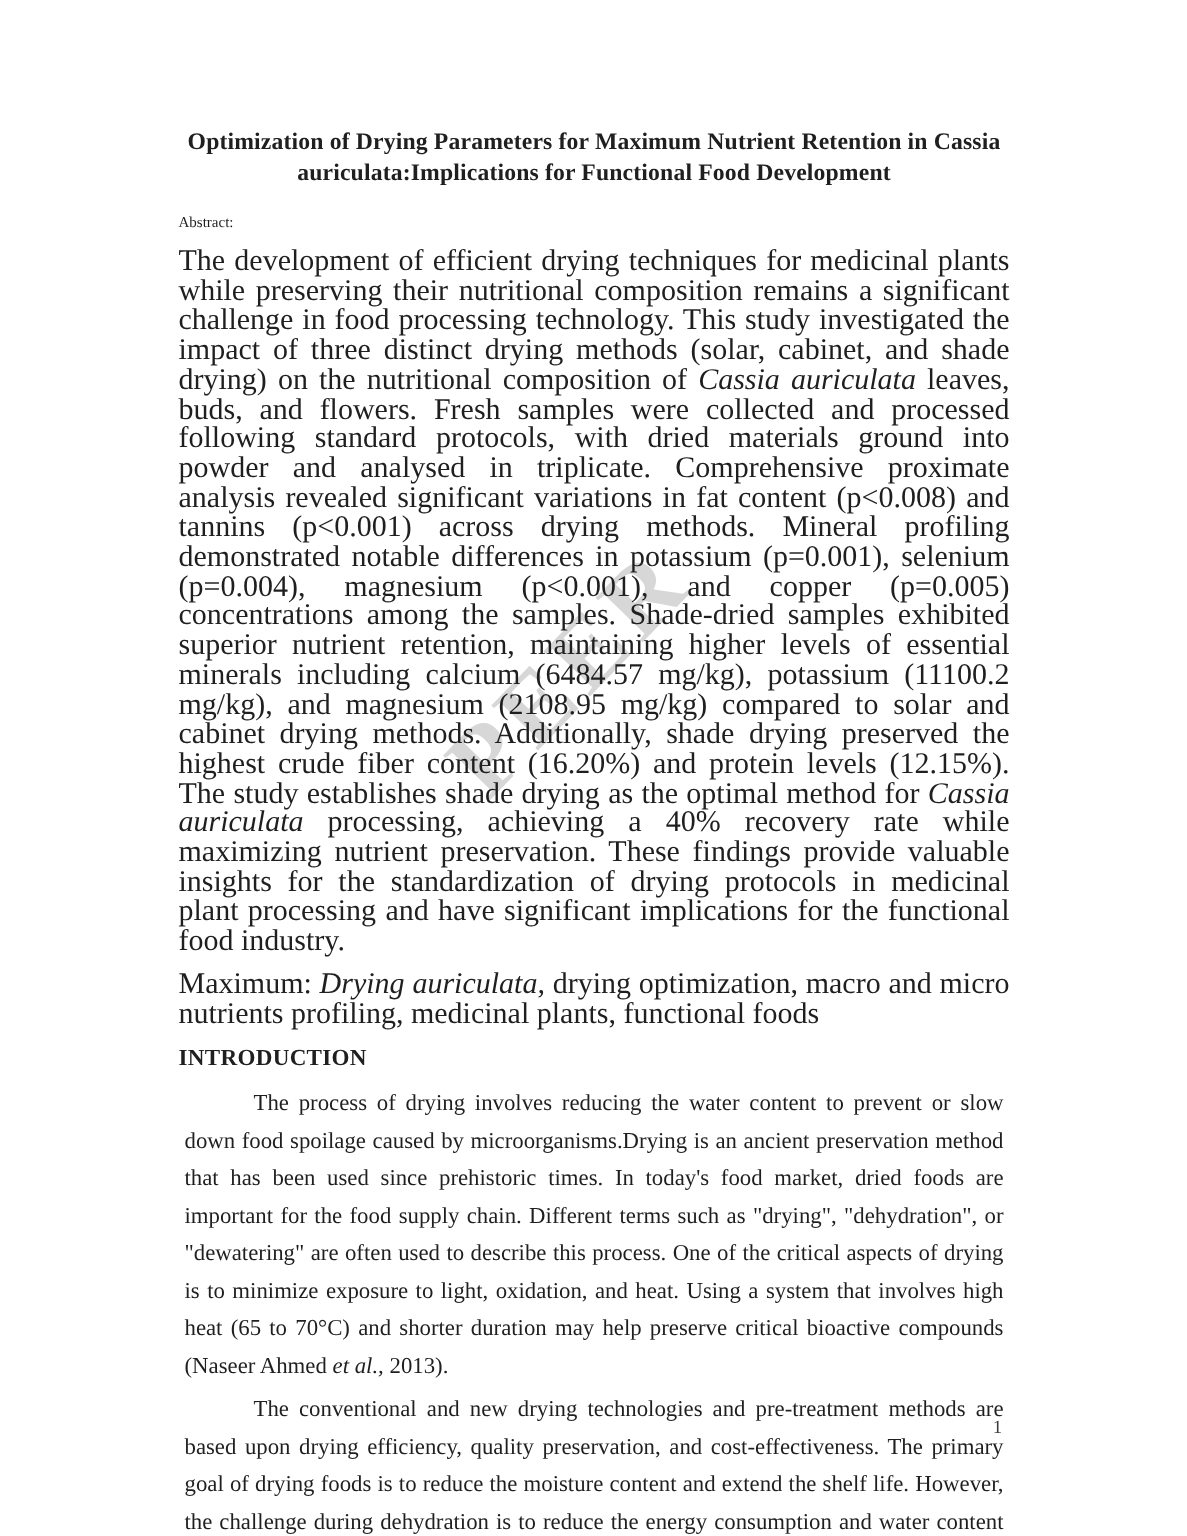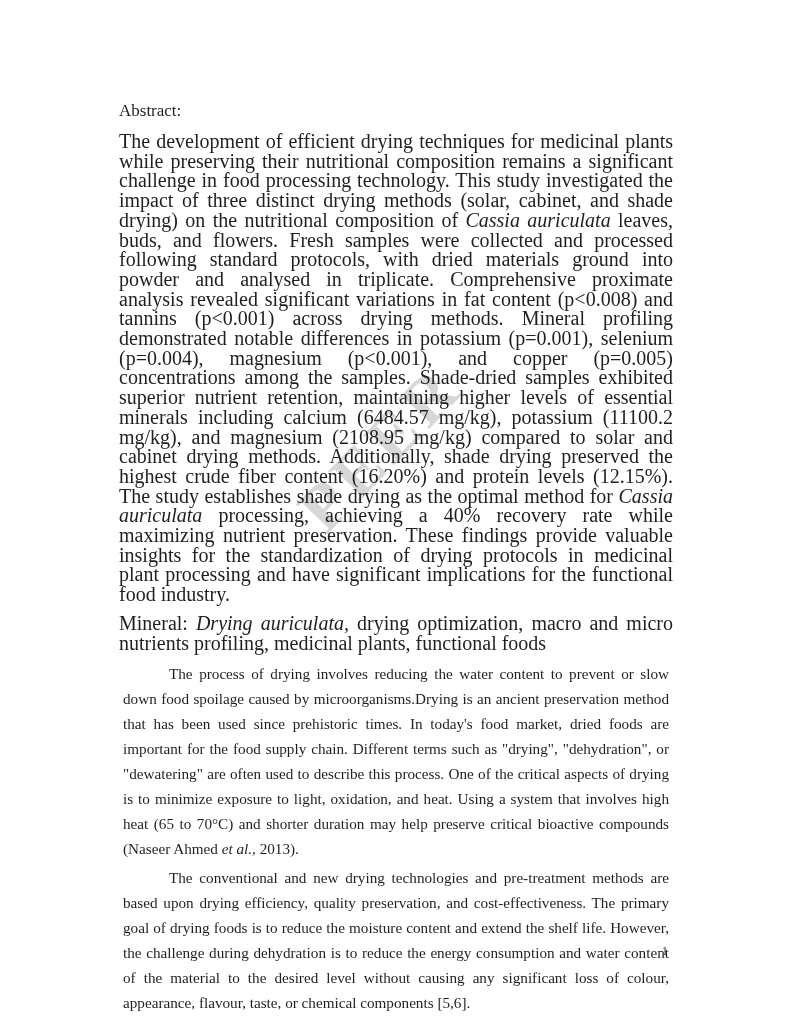--- a/index.html
+++ b/index.html
@@ -27,21 +27,21 @@
     font-size: 15.8px;
     font-weight: bold;
     text-align: center;
     line-height: 21px;
     white-space: pre-line;
     letter-spacing: 0.1px;
   }
   .abstract-label {
     margin: 0;
     margin-top: 17px;
-    font-size: 17px;
+    font-size: 10px;
     font-weight: normal;
   }
   .para {
     margin: 0;
     text-align: justify;
     font-size: 20px;
   }
   .abstract-body {
     margin-top: 11px;
     line-height: 19.7px;
@@ -96,27 +96,30 @@
 </style>
 </head>
 <body>
 
 <div class="page">
 
   <div class="watermark">PEER</div>
 
   <div class="content">
 
+    <h1 class="title">Optimization of Drying Parameters for Maximum Nutrient Retention in Cassia
+auriculata:Implications for Functional Food Development</h1>
 
     <p class="abstract-label">Abstract:</p>
 
     <p class="para abstract-body"><span>The development of efficient drying techniques for medicinal plants while preserving their nutritional composition remains a significant challenge in food processing technology. This study investigated the impact of three distinct drying methods (solar, cabinet, and shade drying) on the nutritional composition of </span><span class="it">Cassia auriculata</span><span> leaves, buds, and flowers. Fresh samples were collected and processed following standard protocols, with dried materials ground into powder and analysed in triplicate. Comprehensive proximate analysis revealed significant variations in fat content (p&lt;0.008) and tannins (p&lt;0.001) across drying methods. Mineral profiling demonstrated notable differences in potassium (p=0.001), selenium (p=0.004), magnesium (p&lt;0.001), and copper (p=0.005) concentrations among the samples. Shade-dried samples exhibited superior nutrient retention, maintaining higher levels of essential minerals including calcium (6484.57 mg/kg), potassium (11100.2 mg/kg), and magnesium (2108.95 mg/kg) compared to solar and cabinet drying methods. Additionally, shade drying preserved the highest crude fiber content (16.20%) and protein levels (12.15%). The study establishes shade drying as the optimal method for </span><span class="it">Cassia auriculata</span><span> processing, achieving a 40% recovery rate while maximizing nutrient preservation. These findings provide valuable insights for the standardization of drying protocols in medicinal plant processing and have significant implications for the functional food industry.</span></p>
 
-    <p class="para keywords"><span>Mineral: </span><span class="it">Drying auriculata,</span><span> drying optimization, macro and micro nutrients profiling, medicinal plants, functional foods</span></p>
+    <p class="para keywords"><span>Maximum: </span><span class="it">Drying auriculata,</span><span> drying optimization, macro and micro nutrients profiling, medicinal plants, functional foods</span></p>
 
+    <h2 class="section-heading">INTRODUCTION</h2>
 
     <p class="intro-para first"><span>The process of drying involves reducing the water content to prevent or slow down food spoilage caused by microorganisms.Drying is an ancient preservation method that has been used since prehistoric times. In today's food market, dried foods are important for the food supply chain. Different terms such as "drying", "dehydration", or "dewatering" are often used to describe this process. One of the critical aspects of drying is to minimize exposure to light, oxidation, and heat. Using a system that involves high heat (65 to 70°C) and shorter duration may help preserve critical bioactive compounds (Naseer Ahmed </span><span class="it">et al.,</span><span> 2013).</span></p>
 
     <p class="intro-para"><span>The conventional and new drying technologies and pre-treatment methods are based upon drying efficiency, quality preservation, and cost-effectiveness. The primary goal of drying foods is to reduce the moisture content and extend the shelf life. However, the challenge during dehydration is to reduce the energy consumption and water content of the material to the desired level without causing any significant loss of colour, appearance, flavour, taste, or chemical components [5,6].</span></p>
 
   </div>
 
   <div class="page-number">1</div>
 
 </div>

